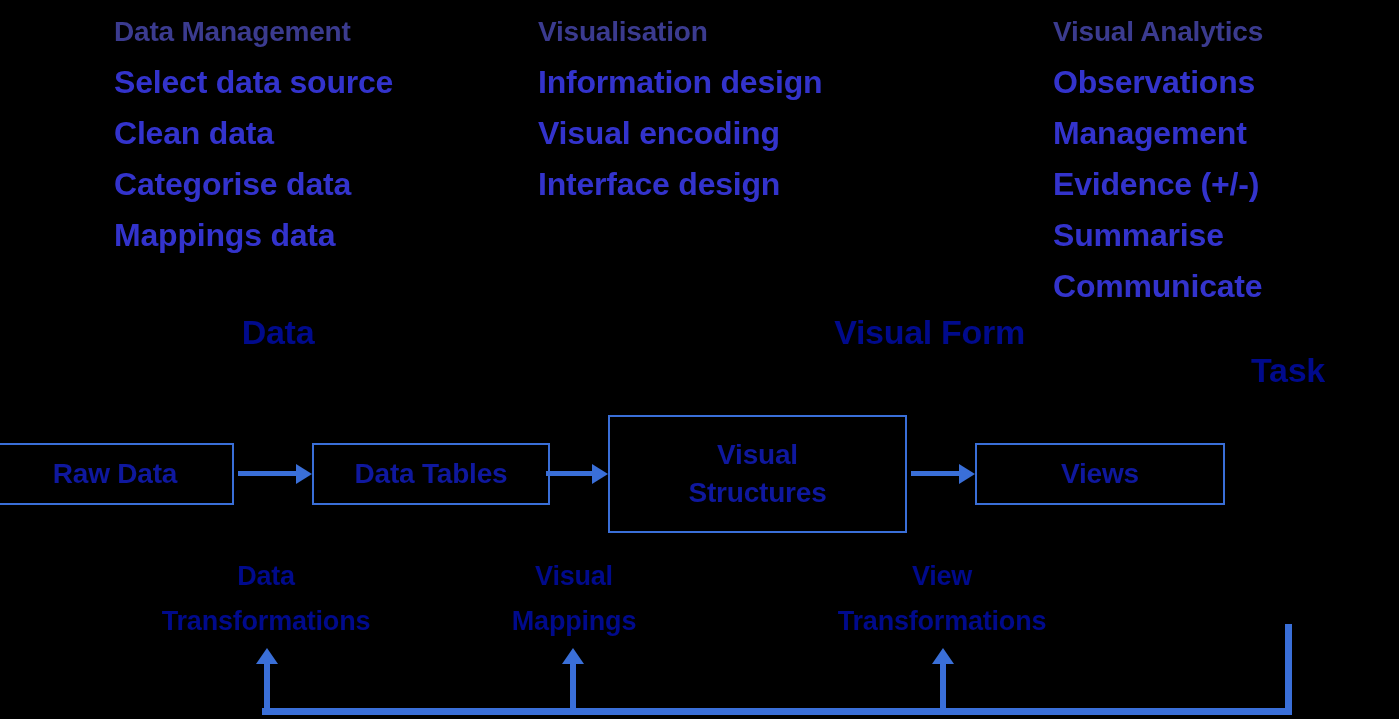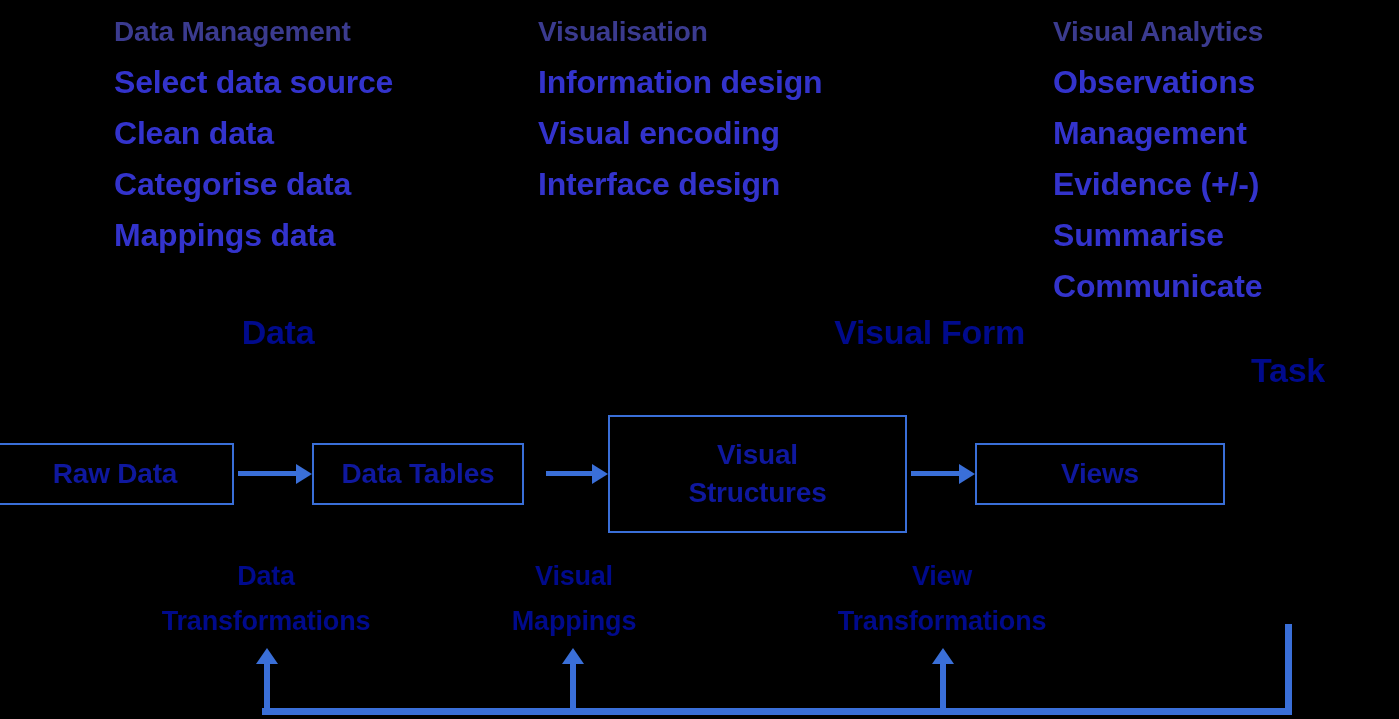--- a/index.html
+++ b/index.html
@@ -69,21 +69,21 @@
     justify-content: center;
     text-align: center;
     color: #0f189e;
     font-size: 28px;
     font-weight: bold;
     letter-spacing: -0.2px;
     line-height: 38px;
     background: transparent;
   }
   #box-raw-data     { left: -4px;  top: 443px; width: 238px; height: 62px; }
-  #box-data-tables  { left: 312px; top: 443px; width: 212px; height: 62px; }
+  #box-data-tables  { left: 312px; top: 443px; width: 238px; height: 62px; }
   #box-visual-str   { left: 608px; top: 415px; width: 299px; height: 118px; }
   #box-views        { left: 975px; top: 443px; width: 250px; height: 62px; }
 
   
   .h-arrow {
     position: absolute;
     height: 20px;
     top: 464px;
   }
   .h-arrow .shaft {

